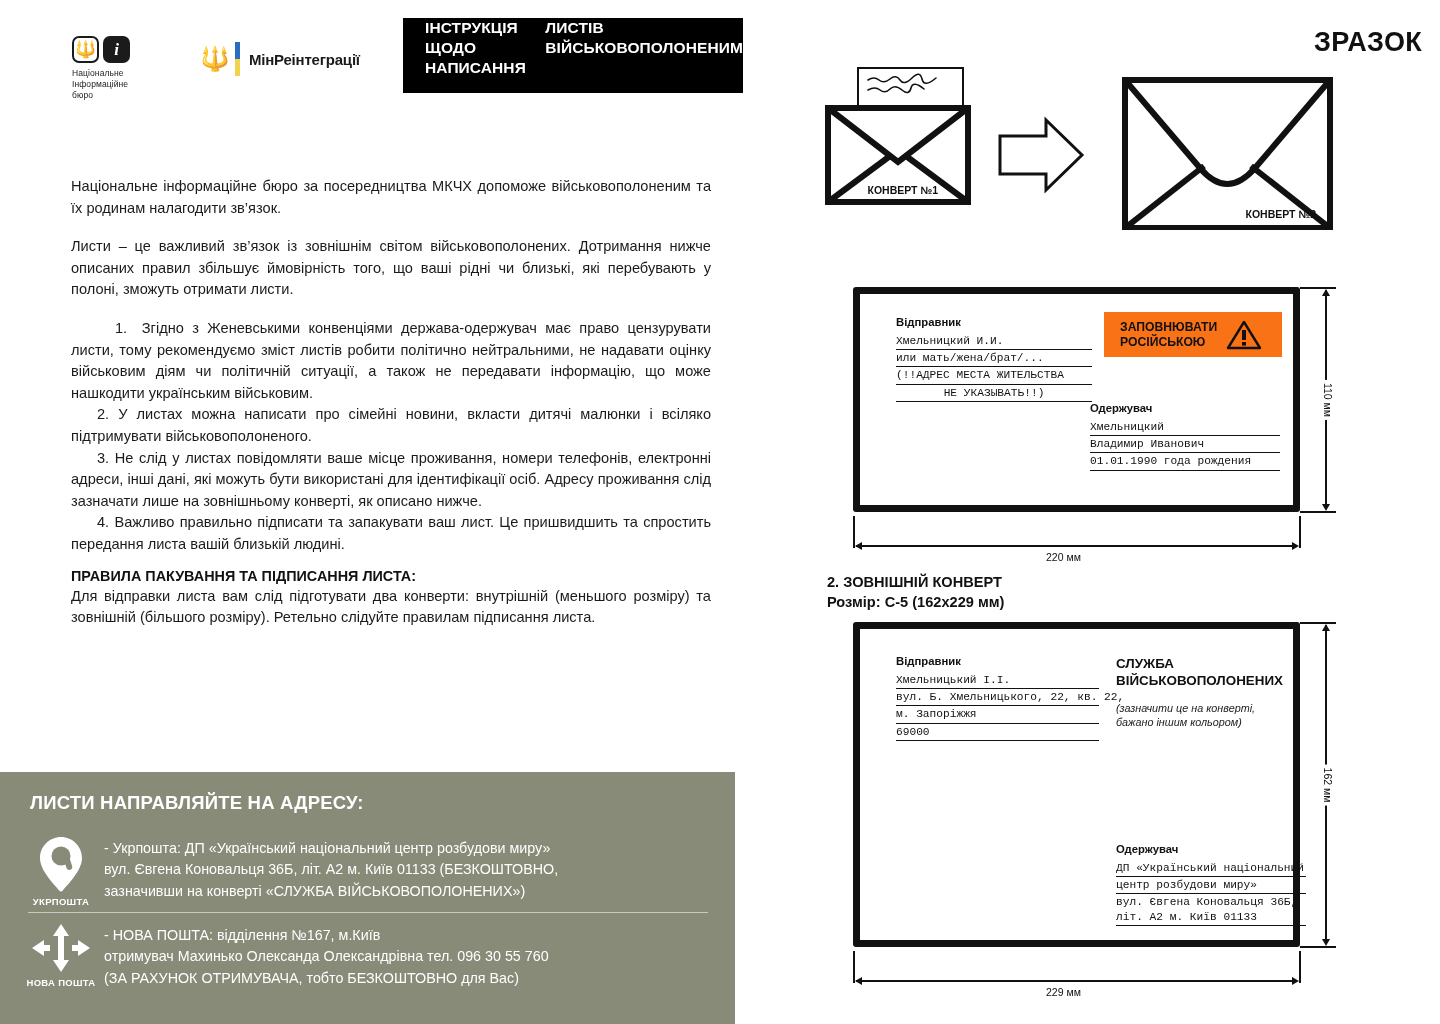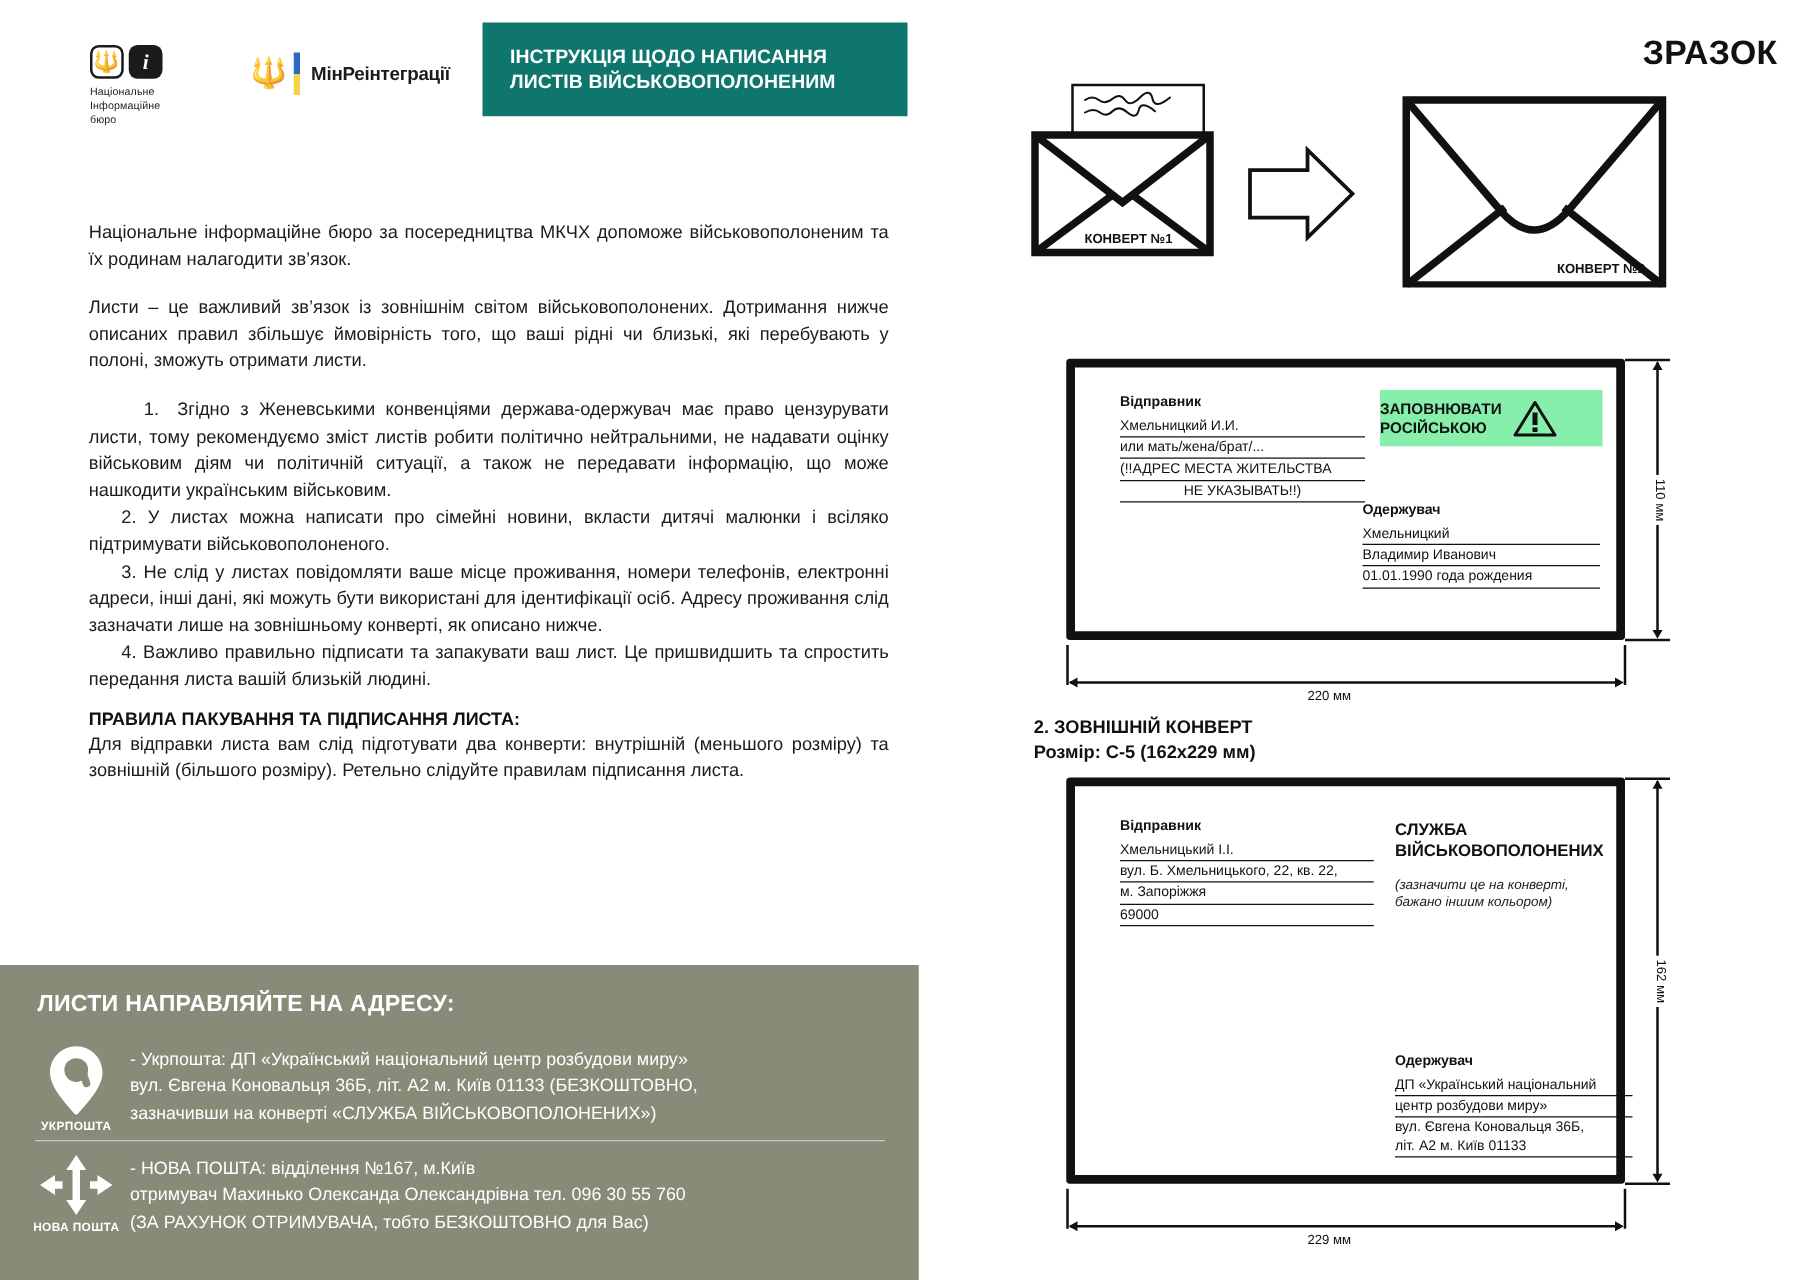--- a/index.html
+++ b/index.html
@@ -29,24 +29,24 @@
   .trident { font-size: 17px; line-height: 1; color: #1b1b1b; font-weight: bold; }
   .nib-box.solid .ital { color: #fff; font-style: italic; font-family: "Liberation Serif", serif; font-size: 17px; font-weight: bold; }
   .nib-caption { font-size: 8.5px; line-height: 1.32; margin-top: 5px; color: #1b1b1b; letter-spacing: .1px; }
 
   .minre { display: flex; align-items: center; margin-left: 70px; margin-top: 6px; }
   .minre-trident { font-size: 24px; line-height: 1; color: #1b1b1b; font-weight: bold; }
   .flagbar { width: 5px; height: 34px; margin: 0 9px 0 5px; background: linear-gradient(to bottom,#2a6cc4 0 50%, #f2d34b 50% 100%); }
   .minre-text { font-size: 15px; font-weight: bold; letter-spacing: -.2px; color: #1b1b1b; }
 
   #title-banner {
-    position: absolute; left: 386px; top: 18px;
+    position: absolute; left: 403px; top: 18px;
     width: 340px; height: 75px;
-    background: #0f766e;
-    display: flex; flex-direction: column; justify-content: center;
+    background: #000000;
+    display: flex; flex-direction: row; justify-content: center;
     padding-left: 22px;
   }
   #title-banner .tline {
     color: #ffffff; font-size: 15.5px; font-weight: bold; line-height: 1.28; letter-spacing: .1px;
   }
 
   #zrazok {
     position: absolute; right: 18px; top: 27px;
     font-size: 27px; font-weight: bold; letter-spacing: .3px; color: #111;
   }
@@ -91,28 +91,28 @@
 
   .env-frame {
     position: absolute; background: #fff; border: 7px solid #111; border-radius: 3px;
   }
   #frame1 { left: 853px; top: 287px; width: 447px; height: 225px; }
   #frame2 { left: 853px; top: 622px; width: 447px; height: 325px; }
 
   .fld-title { font-size: 11.3px; font-weight: bold; color: #111; margin-bottom: 7px; }
   .fld-line {
     font-size: 11.2px; color: #111; line-height: 1.18;
-    border-bottom: 1.6px solid #111; padding-bottom: 1px; margin-bottom: 2px; white-space: nowrap;
+    border-bottom: 1.6px solid #111; padding-bottom: 1px; margin-bottom: 2px; white-space: nowrap; font-family: Liberation Mono, monospace;
   }
   .fld-line.center { text-align: center; }
 
   #f1-sender { position: absolute; left: 36px; top: 22px; width: 196px; }
   #f1-warn {
     position: absolute; left: 244px; top: 18px; width: 178px; height: 45px;
-    background: #86efac; display: flex; align-items: center; gap: 9px; padding: 0 0;
+    background: #f97316; display: flex; align-items: center; gap: 9px; padding: 0 16px;
   }
   #f1-warn .wtxt { font-size: 12.2px; font-weight: bold; color: #111; line-height: 1.22; }
   .warn-tri { flex: 0 0 auto; }
   #f1-recv { position: absolute; left: 230px; top: 108px; width: 190px; }
 
   #f2-sender { position: absolute; left: 36px; top: 26px; width: 203px; }
   #f2-service { position: absolute; left: 256px; top: 26px; width: 180px; }
   #f2-service .svc-title { font-size: 13.4px; font-weight: bold; line-height: 1.3; color: #111; }
   #f2-service .svc-note { font-size: 10.8px; font-style: italic; line-height: 1.35; margin-top: 11px; color: #222; }
   #f2-recv { position: absolute; left: 256px; top: 214px; width: 190px; }

